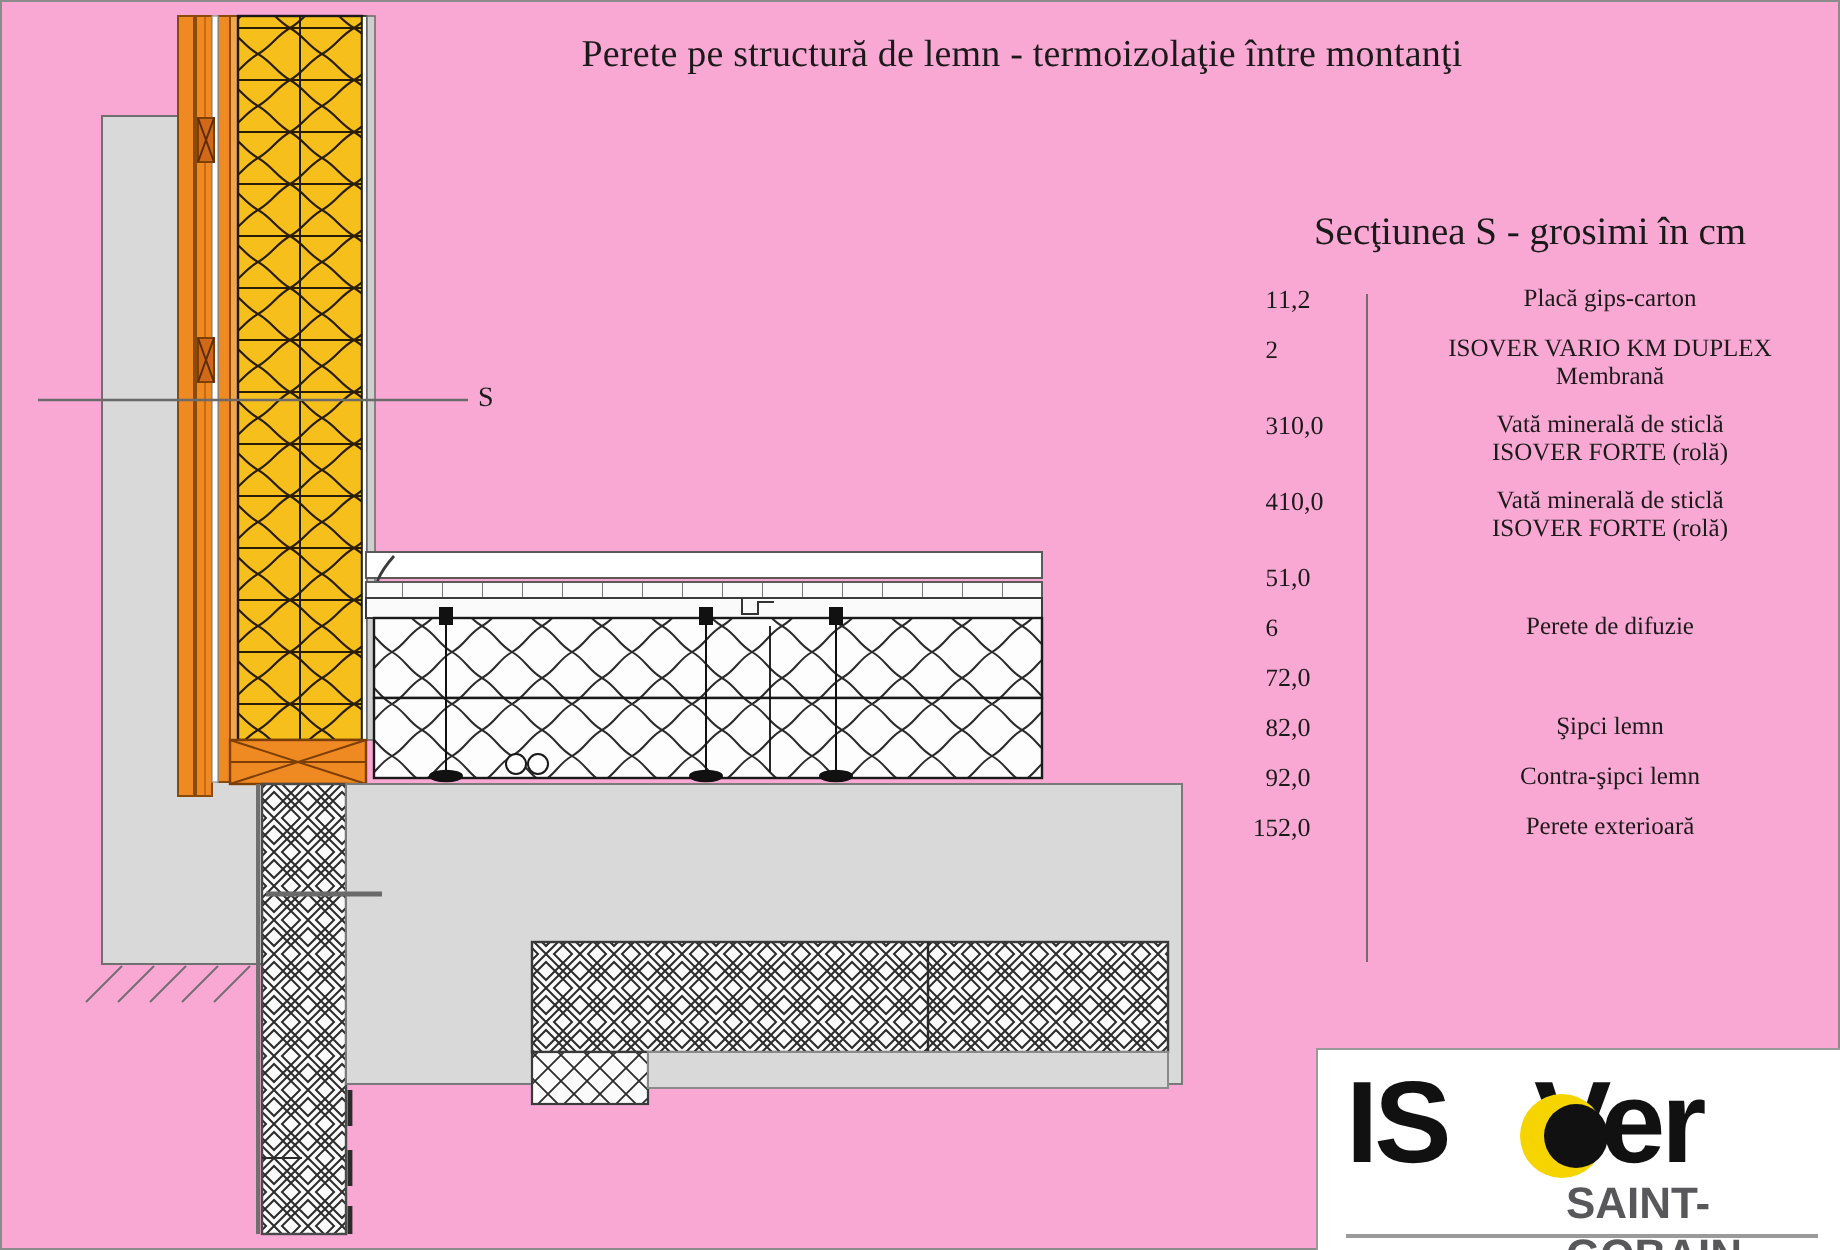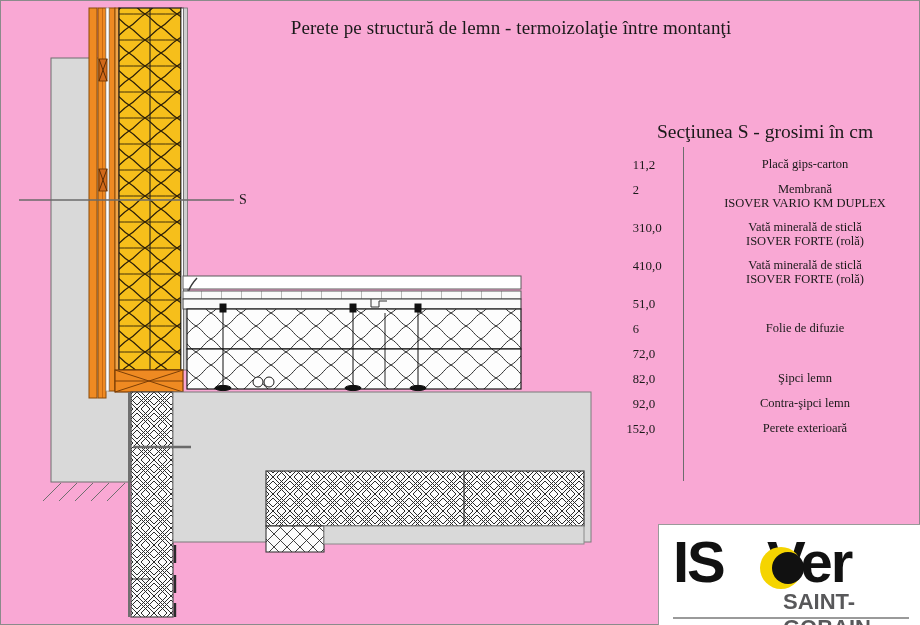--- a/index.html
+++ b/index.html
@@ -6,21 +6,21 @@
   body{width:920px;height:625px;overflow:hidden;
        font-family:"Liberation Serif", serif; color:#1a1a1a;}
   #page{position:relative;width:920px;height:625px;
         box-sizing:border-box;border:1px solid #8b8b8b;background:#f9a8d4;}
 
   
   #title{position:absolute;left:160px;top:16px;width:700px;text-align:center;
          font-size:19px;letter-spacing:.1px;white-space:nowrap;}
 
   
-  #legend{position:absolute;left:612px;top:120px;width:300px;}
+  #legend{position:absolute;left:612px;top:105px;width:300px;}
   #legend-title{font-size:19.5px;text-align:center;white-space:nowrap;
                 margin:0 0 14px 4px;}
   .lrow{position:relative;display:flex;align-items:flex-start;margin-bottom:10px;}
   .lnum{width:26px;text-align:right;font-size:12.5px;line-height:14px;padding-top:1px;}
   .lthk{width:44px;text-align:left;font-size:13px;line-height:14px;padding-top:1px;}
   .ldesc{flex:1;font-size:12.5px;line-height:14px;padding-left:14px;}
   .ldesc span{display:block;white-space:nowrap;text-align:center;}
   #legend-rule{position:absolute;left:682px;top:146px;width:1px;height:334px;
                background:#6d6d6d;}
 
@@ -193,22 +193,22 @@
       <div class="lthk">1,2</div>
       <div class="ldesc">
         <span>Placă gips-carton</span>
       </div>
     </div>
 
     <div class="lrow">
       <div class="lnum">2</div>
       <div class="lthk"></div>
       <div class="ldesc">
+        <span>ISOVER VARIO KM DUPLEX</span>
         <span>Membrană</span>
-        <span>ISOVER VARIO KM DUPLEX</span>
       </div>
     </div>
 
     <div class="lrow">
       <div class="lnum">3</div>
       <div class="lthk">10,0</div>
       <div class="ldesc">
         <span>Vată minerală de sticlă</span>
         <span>ISOVER FORTE (rolă)</span>
       </div>
@@ -225,21 +225,21 @@
 
     <div class="lrow">
       <div class="lnum">5</div>
       <div class="lthk">1,0</div>
     </div>
 
     <div class="lrow">
       <div class="lnum">6</div>
       <div class="lthk"></div>
       <div class="ldesc">
-        <span>Folie de difuzie</span>
+        <span>Perete de difuzie</span>
       </div>
     </div>
 
     <div class="lrow">
       <div class="lnum">7</div>
       <div class="lthk">2,0</div>
     </div>
 
     <div class="lrow">
       <div class="lnum">8</div>

